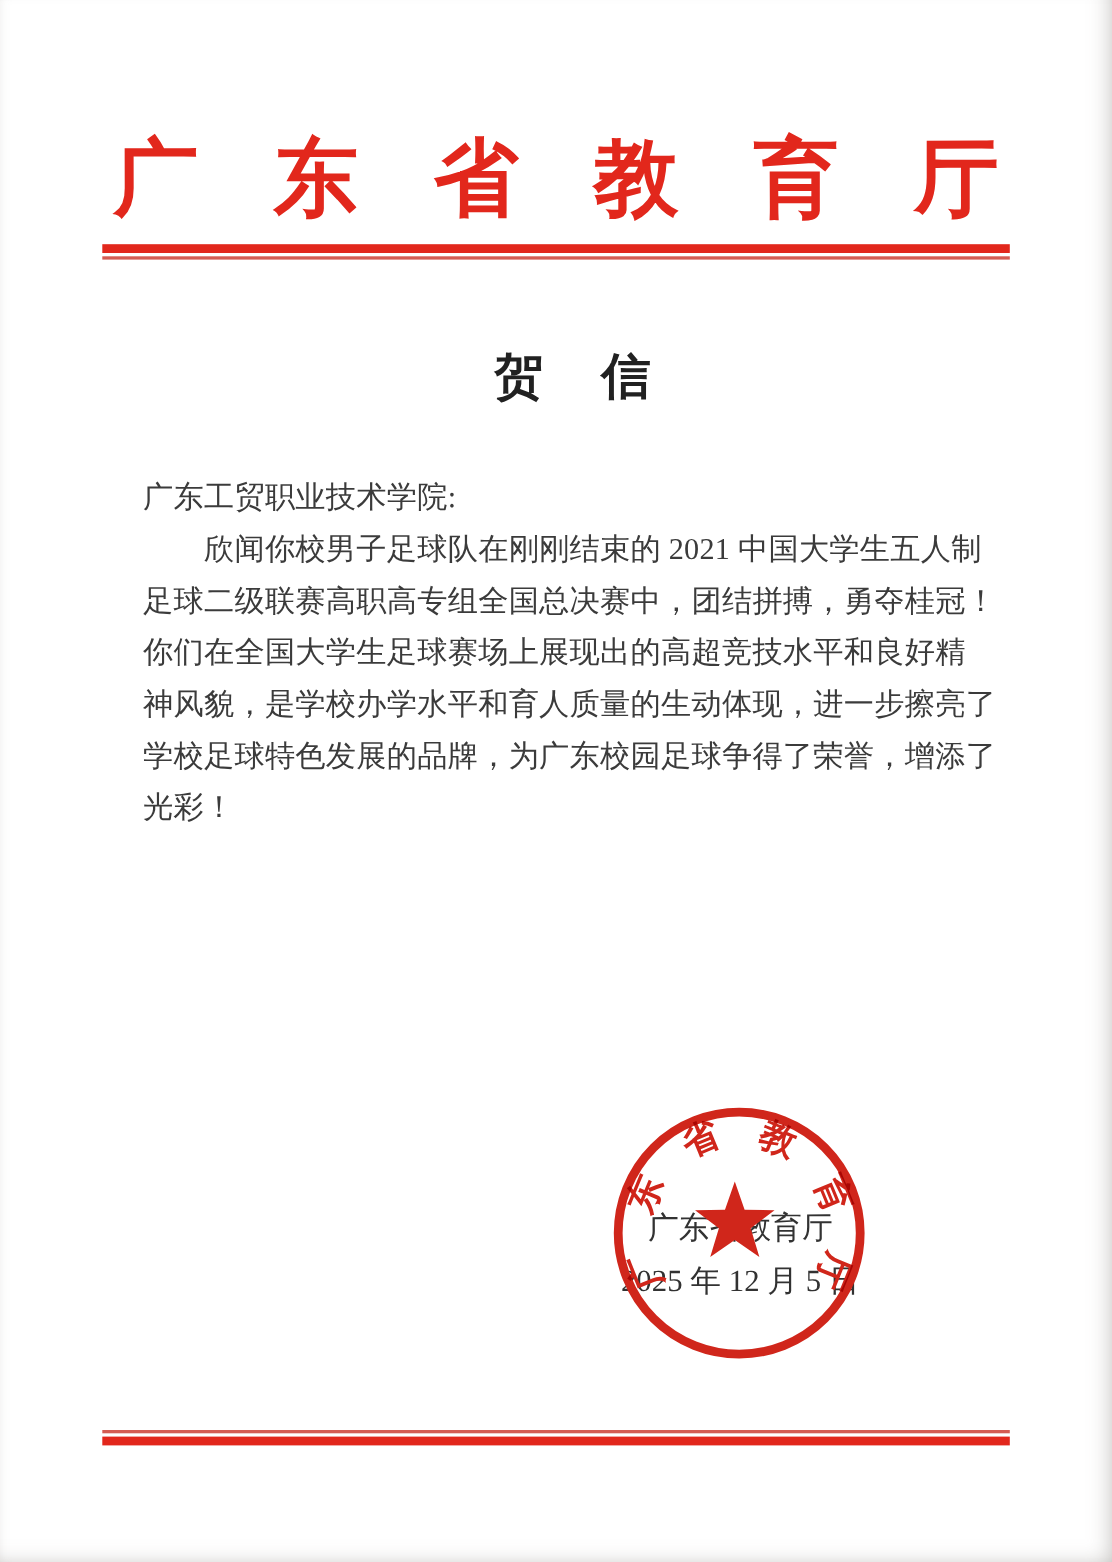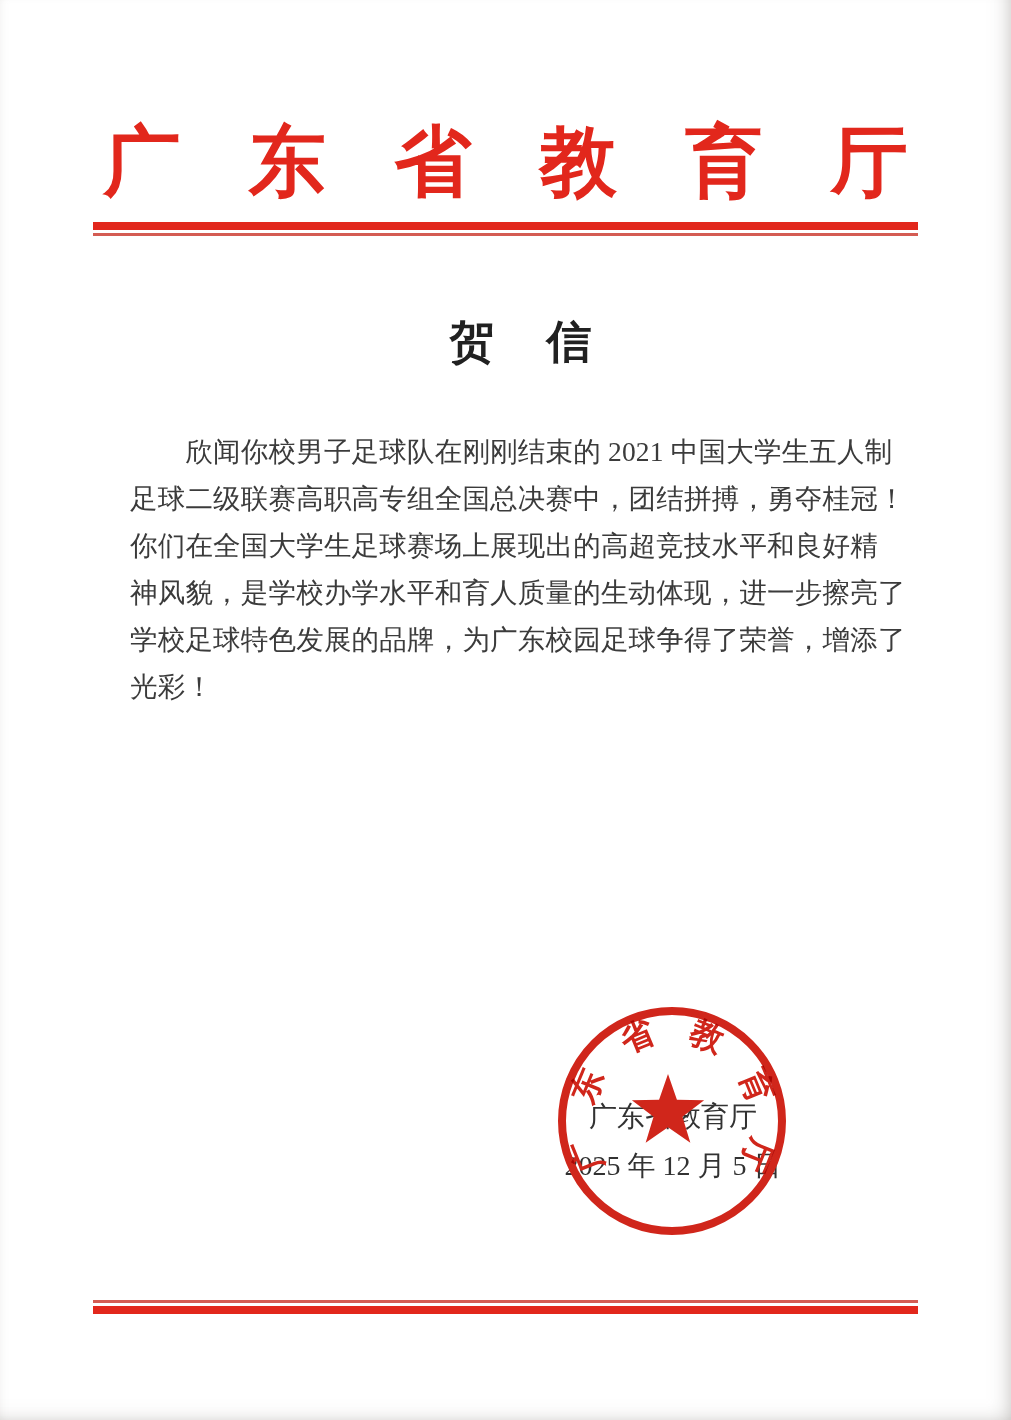--- a/index.html
+++ b/index.html
@@ -132,20 +132,21 @@
 
   <div class="rule rule-top">
     <div class="thick"></div>
     <div class="gap"></div>
     <div class="thin"></div>
   </div>
 
   <h2 class="letter-title">贺　信</h2>
 
   <div class="letter-body">
+    <p>广东工贸职业技术学院:</p>
     <p>　　欣闻你校男子足球队在刚刚结束的 2021 中国大学生五人制
 足球二级联赛高职高专组全国总决赛中，团结拼搏，勇夺桂冠！
 你们在全国大学生足球赛场上展现出的高超竞技水平和良好精
 神风貌，是学校办学水平和育人质量的生动体现，进一步擦亮了
 学校足球特色发展的品牌，为广东校园足球争得了荣誉，增添了
 光彩！</p>
   </div>
 
   <div class="signature-block">
     <div>广东省教育厅</div>

